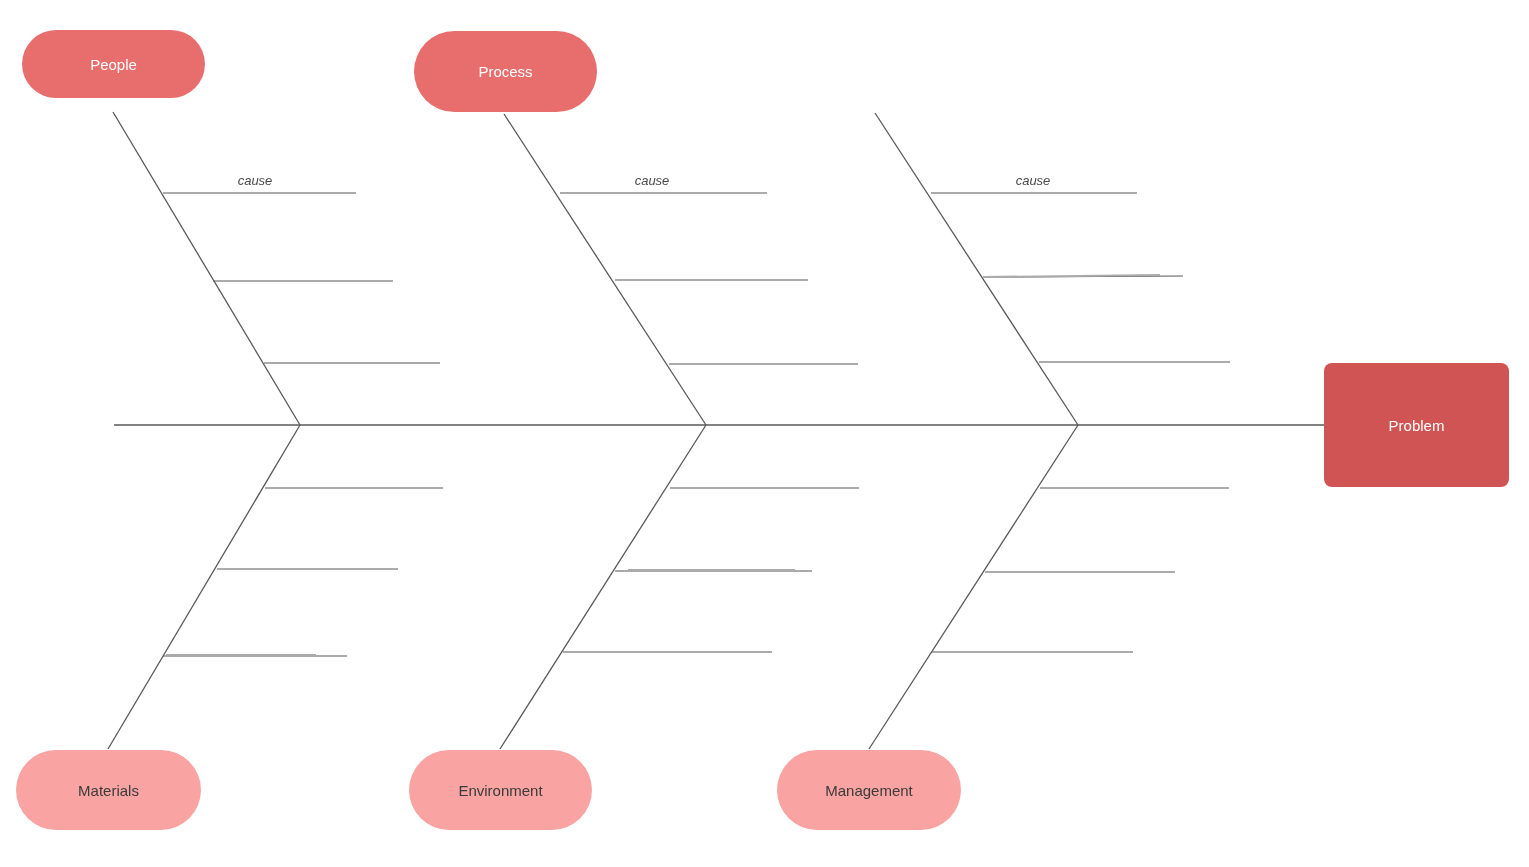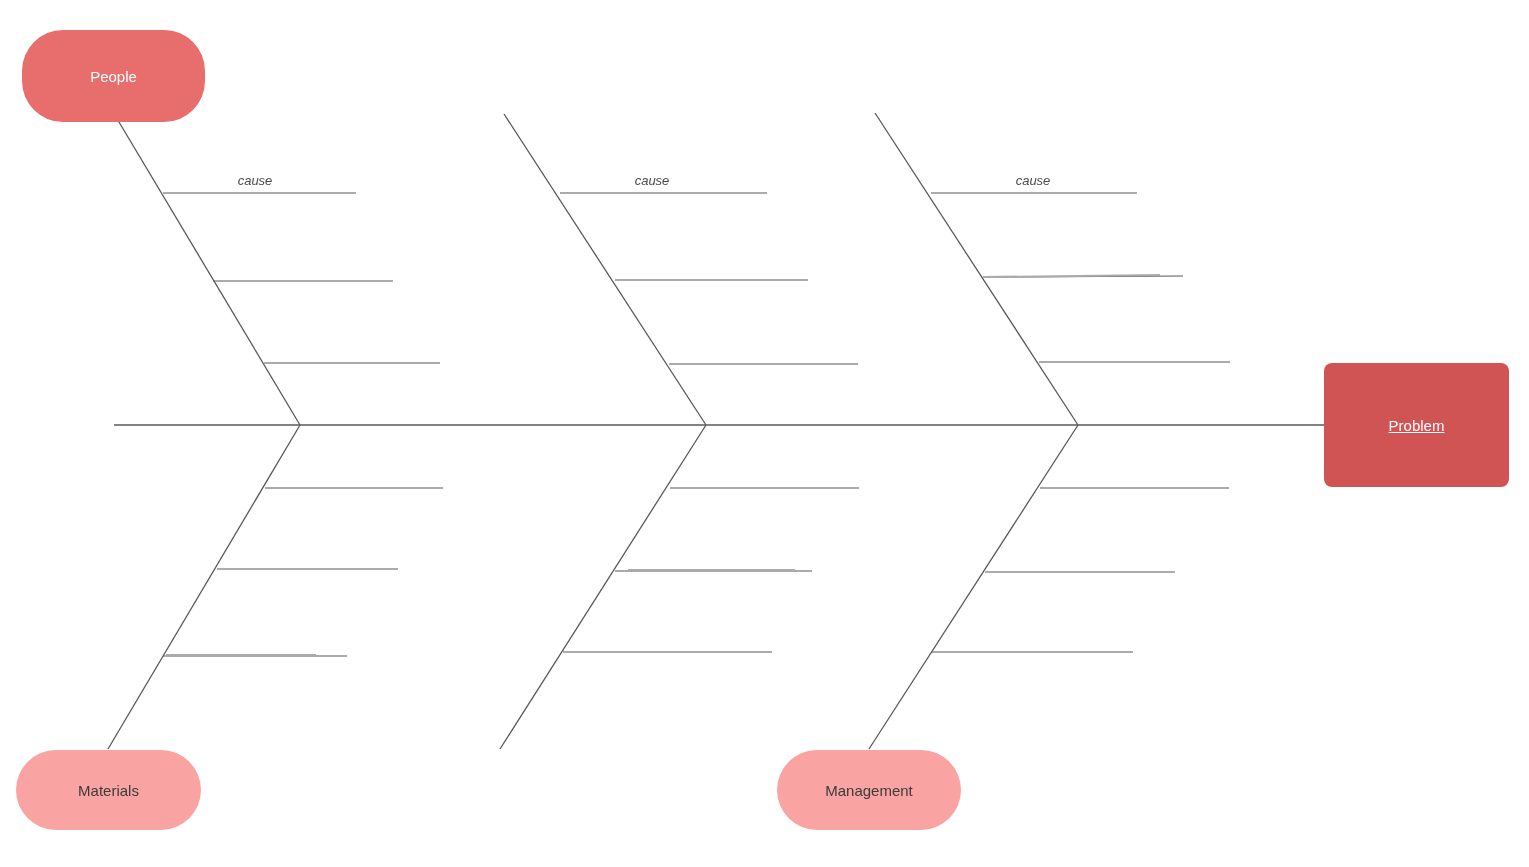--- a/index.html
+++ b/index.html
@@ -40,21 +40,20 @@
     position: absolute;
     display: flex;
     align-items: center;
     justify-content: center;
     font-size: 15px;
     background: var(--fill-problem, #d15454);
     color: var(--text-top, #ffffff);
     border-radius: 8px;
     box-sizing: border-box;
     user-select: none;
-    text-decoration: underline;
   }
   .cause-label {
     position: absolute;
     transform: translate(-50%, -50%);
     font-size: 13px;
     font-style: italic;
     color: var(--text-cause, #4a4a4a);
     white-space: nowrap;
     user-select: none;
   }
@@ -87,22 +86,24 @@
       <line x1="563" y1="652" x2="772" y2="652" stroke="#595959" stroke-width="1.1"></line>
       <line x1="1078" y1="425" x2="869" y2="749" stroke="#595959" stroke-width="1.3"></line>
       <line x1="1040" y1="488" x2="1229" y2="488" stroke="#595959" stroke-width="1.1"></line>
       <line x1="985" y1="572" x2="1175" y2="572" stroke="#595959" stroke-width="1.1"></line>
       <line x1="932" y1="652" x2="1133" y2="652" stroke="#595959" stroke-width="1.1"></line>
       <line x1="166" y1="655" x2="316" y2="655" stroke="#ababab" stroke-width="2"></line>
       <line x1="628" y1="570" x2="795" y2="570" stroke="#ababab" stroke-width="2"></line>
       <line x1="985" y1="277" x2="1160" y2="275" stroke="#ababab" stroke-width="2"></line>
     </svg>
 
-  <div class="pill pill-top" style="left: 22px; top: 30px; width: 183px; height: 92px; border-radius: 41px;">People</div>
+  <div class="pill pill-top" style="left: 22px; top: 30px; width: 183px; height: 68px; border-radius: 41px;">People</div>
+  <div class="pill pill-top" style="left: 414px; top: 31px; width: 183px; height: 81px; border-radius: 40.5px;">Process</div>
   <div class="pill pill-bottom" style="left: 16px; top: 750px; width: 185px; height: 80px; border-radius: 40px;">Materials</div>
+  <div class="pill pill-bottom" style="left: 409px; top: 750px; width: 183px; height: 80px; border-radius: 40px;">Environment</div>
   <div class="pill pill-bottom" style="left: 777px; top: 750px; width: 184px; height: 80px; border-radius: 40px;">Management</div>
 
   <div class="problem-box" style="left: 1324px; top: 363px; width: 185px; height: 124px;">Problem</div>
 
   <div class="cause-label" style="left: 255px; top: 180px;">cause</div>
   <div class="cause-label" style="left: 652px; top: 180px;">cause</div>
   <div class="cause-label" style="left: 1033px; top: 180px;">cause</div>
 </div>
 
 </body></html>

